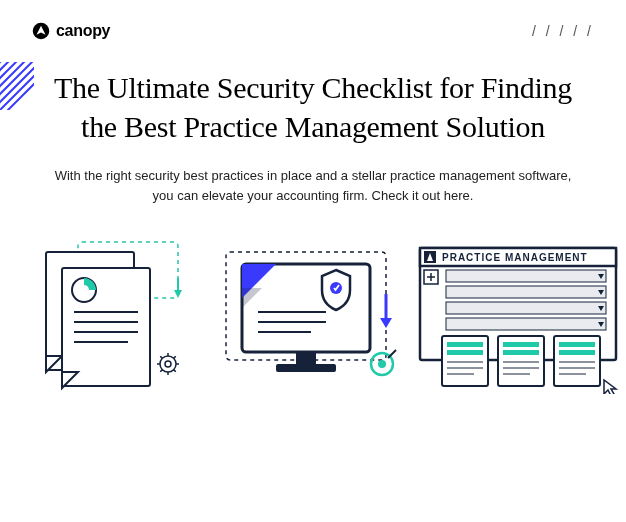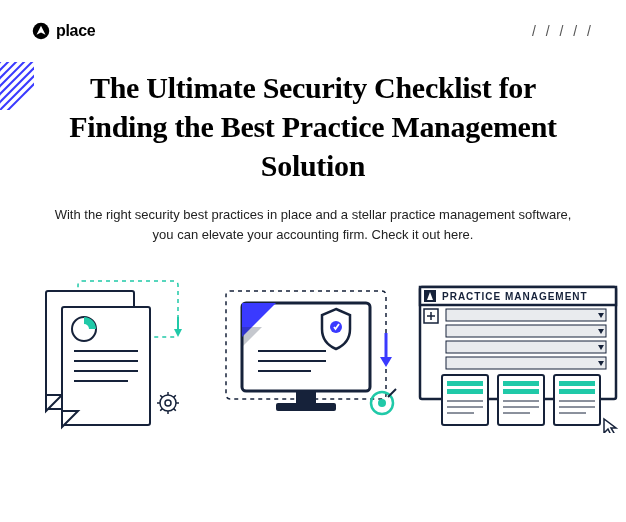--- a/index.html
+++ b/index.html
@@ -38,21 +38,21 @@
   }
   .diag-lines {
     position: absolute;
     left: 0;
     top: 62px;
     width: 34px;
     height: 48px;
   }
   .title {
     font-family: Georgia, "Times New Roman", serif;
-    font-weight: 700;
+    font-weight: 400;
     font-size: 30px;
     line-height: 1.3;
     text-align: center;
     color: #000;
     margin: 28px auto 0 auto;
     max-width: 540px;
     letter-spacing: -0.3px;
   }
   .subtitle {
     text-align: center;
@@ -87,21 +87,21 @@
     <line x1="-10" y1="66" x2="40" y2="16"></line>
   </g>
 </svg>
 
 <div class="header">
   <div class="logo">
     <svg class="logo-mark" viewBox="0 0 24 24">
       <circle cx="12" cy="12" r="11" fill="#000"></circle>
       <path d="M12 5 L18 17 L12 14 L6 17 Z" fill="#fff"></path>
     </svg>
-    <span>place</span>
+    <span>canopy</span>
   </div>
   <div class="slashes">/ / / / /</div>
 </div>
 
 <h1 class="title">The Ultimate Security Checklist for Finding the Best Practice Management Solution</h1>
 
 <p class="subtitle">With the right security best practices in place and a stellar practice management software, you can elevate your accounting firm. Check it out here.</p>
 
 <div class="illustration-row">
 

